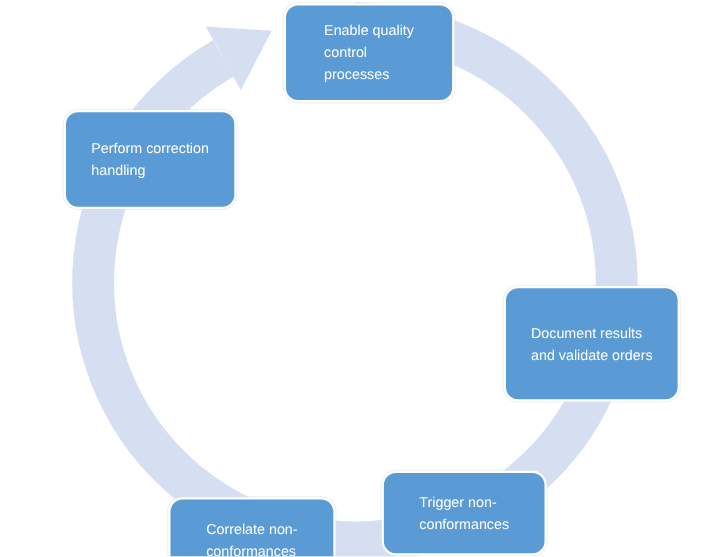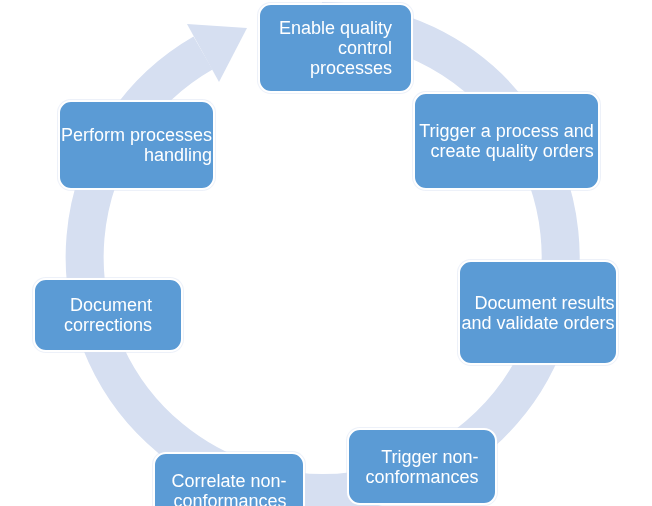--- a/index.html
+++ b/index.html
@@ -39,23 +39,23 @@
   }
   .step {
     position: absolute;
     background: var(--box-fill);
     border: 2.5px solid var(--box-border);
     border-radius: 13px;
     color: var(--text-color);
     display: flex;
     align-items: center;
     justify-content: center;
-    text-align: right;
+    text-align: left;
     white-space: pre-line;
-    font-size: 18px;
+    font-size: 13px;
     line-height: 20px;
     box-shadow: 0 0 0 1px rgba(214,223,241,0.45);
   }
   
   .s0 { left: 258px; top:   3px; width: 155px; height:  90px; }
   .s1 { left: 413px; top:  92px; width: 187px; height:  98px; }
   .s2 { left: 458px; top: 260px; width: 160px; height: 105px; }
   .s3 { left: 347px; top: 428px; width: 150px; height:  77px; }
   .s4 { left: 153px; top: 452px; width: 152px; height:  77px; }
   .s5 { left:  33px; top: 278px; width: 150px; height:  74px; }
@@ -69,26 +69,22 @@
   <svg class="ring-svg" viewBox="0 0 652 506" aria-hidden="true">
 
     <path class="ring-path" d="M 322 21 A 238 236 0 1 1 203 53"></path>
 
     <polygon class="arrow-head" points="219,82 187,24 247,28"></polygon>
   </svg>
 
   <div class="step s0">Enable quality
 control
 processes</div>
-  <div class="step s1">Trigger a process and
-create quality orders</div>
   <div class="step s2">Document results
 and validate orders</div>
   <div class="step s3">Trigger non-
 conformances</div>
   <div class="step s4">Correlate non-
 conformances</div>
-  <div class="step s5">Document
-corrections</div>
-  <div class="step s6">Perform processes
+  <div class="step s6">Perform correction
 handling</div>
 
 </div>
 
 </body></html>

